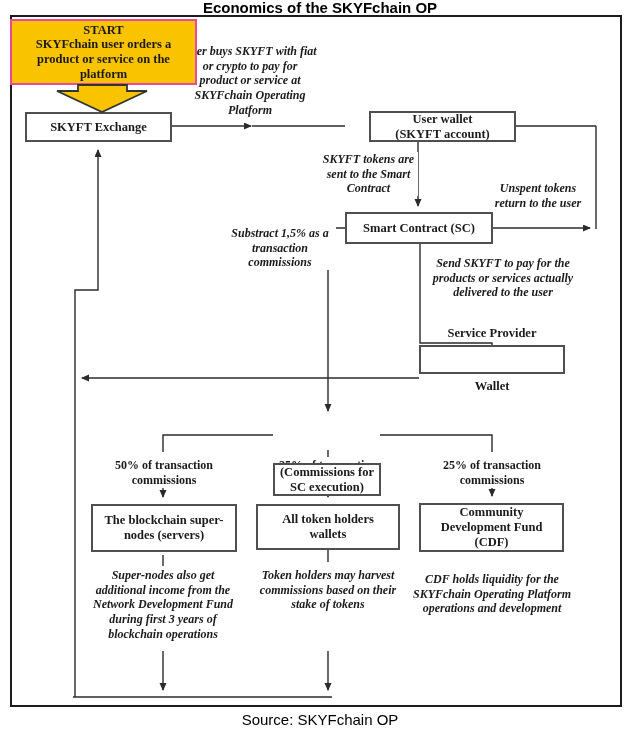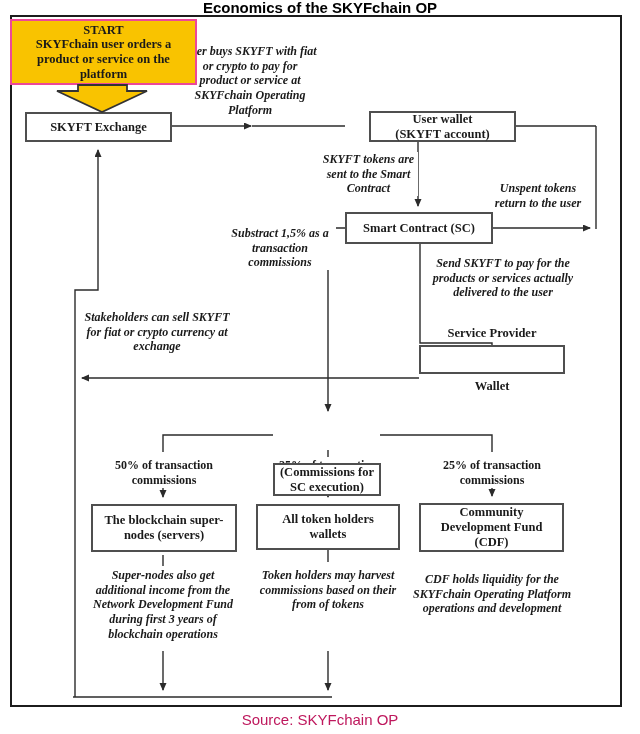--- a/index.html
+++ b/index.html
@@ -40,21 +40,21 @@
   .note{
     position:absolute;text-align:center;font-style:italic;font-weight:bold;
     font-size:12px;line-height:1.22;z-index:2;background:#fff;
   }
   .pct{
     position:absolute;text-align:center;font-weight:bold;font-style:normal;
     font-size:12px;line-height:1.25;z-index:2;background:#fff;
   }
   .source{
     position:absolute;left:0;top:711px;width:640px;text-align:center;
-    font-family:"Liberation Sans","DejaVu Sans",sans-serif;font-size:15px;color:#be185d;
+    font-family:"Liberation Sans","DejaVu Sans",sans-serif;font-size:15px;color:#000000;
   }
 </style>
 </head>
 <body>
 
 <div id="page">
 
   <div class="title">Economics of the SKYFchain OP</div>
 
   <div class="frame"></div>
@@ -149,23 +149,22 @@
     <span>Community</span>
     <span>Development Fund</span>
     <span>(CDF)</span>
   </div>
 
   <div class="note" style="left:183px;top:44px;width:134px;">User buys SKYFT with fiat or crypto to pay for product or service at SKYFchain Operating Platform</div>
   <div class="note" style="left:319px;top:152px;width:99px;">SKYFT tokens are sent to the Smart Contract</div>
   <div class="note" style="left:485px;top:181px;width:106px;">Unspent tokens return to the user</div>
   <div class="note" style="left:212px;top:226px;width:112px;margin-left:12px;">Substract 1,5% as a transaction commissions</div>
   <div class="note" style="left:427px;top:256px;width:152px;">Send SKYFT to pay for the products or services actually delivered to the user</div>
-  <div class="note" style="left:82px;top:310px;width:150px;">Stakeholders can sell SKYFT for fiat or crypto currency at exchange</div>
   <div class="pct" style="left:103px;top:458px;width:122px;">50% of transaction commissions</div>
   <div class="pct" style="left:267px;top:458px;width:122px;">25% of transaction commissions</div>
   <div class="pct" style="left:431px;top:458px;width:122px;">25% of transaction commissions</div>
   <div class="note" style="left:86px;top:568px;width:154px;">Super-nodes also get additional income from the Network Development Fund during first 3 years of blockchain operations</div>
-  <div class="note" style="left:253px;top:568px;width:150px;">Token holders may harvest commissions based on their from of tokens</div>
+  <div class="note" style="left:253px;top:568px;width:150px;">Token holders may harvest commissions based on their stake of tokens</div>
   <div class="note" style="left:409px;top:572px;width:166px;">CDF holds liquidity for the SKYFchain Operating Platform operations and development</div>
 
   <div class="source">Source: SKYFchain OP</div>
 
 </div>
 
 </body></html>

